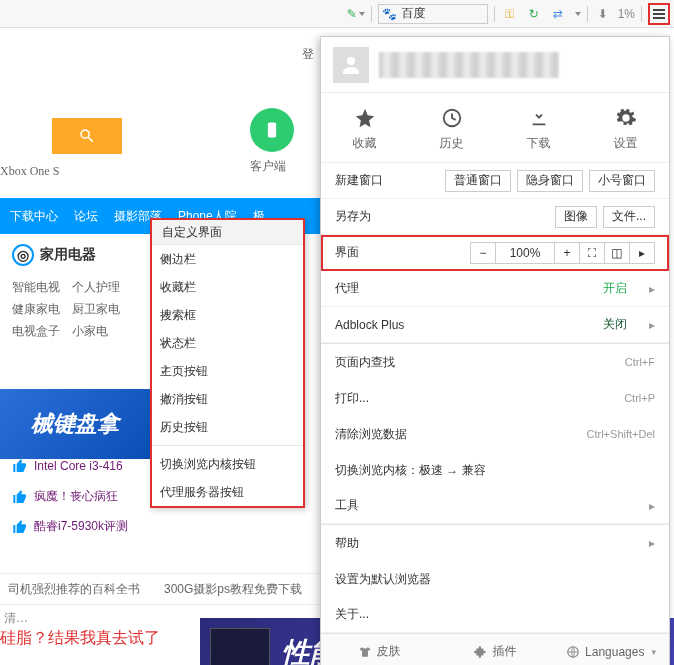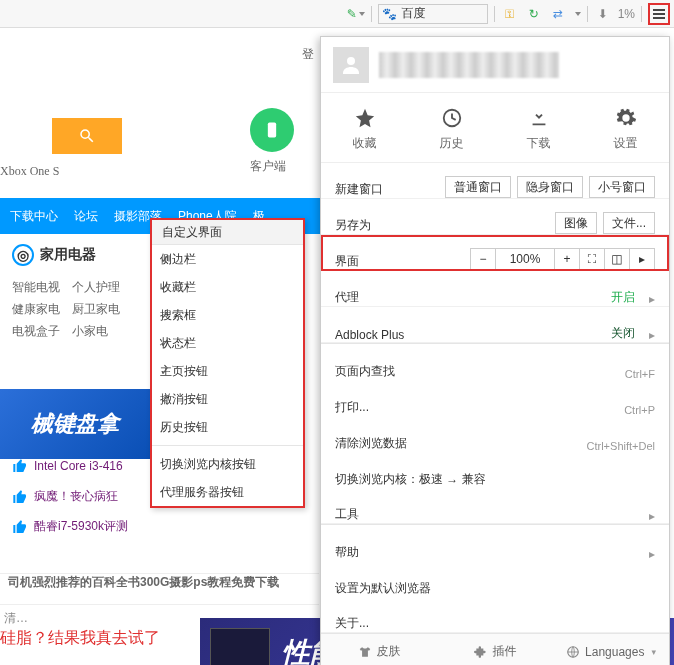--- a/index.html
+++ b/index.html
@@ -24,21 +24,21 @@
 .client-txt { position: absolute; left: 250px; top: 130px; color:#666; }
 .bg-item { position:absolute; color:#666; }
 .bluebar { position:absolute; top:170px; left:0; width:320px; height:36px; background:#0099ff; display:flex; align-items:center; color:#fff; gap:16px; padding:0 10px; }
 .section-head { position:absolute; top:216px; left:12px; display:flex; align-items:center; gap:6px; color:#333; font-size:14px; font-weight:bold; }
 .section-head .wm { width:22px; height:22px; border:2px solid #0099ff; border-radius:50%; display:inline-flex; align-items:center; justify-content:center; }
 .catlinks { position:absolute; left:12px; color:#666; line-height:22px; }
 .catlinks span { margin-right:12px; }
 .banner { position:absolute; top:320px; left:0; width:150px; height:70px; background: linear-gradient(135deg,#2b6fd9,#0a4fb5); color:#fff; font-size:22px; font-weight:bold; display:flex; align-items:center; justify-content:center; font-style:italic;margin-top:41px; }
 .thumb { position:absolute; left:12px; display:flex; align-items:center; gap:6px; color:#701a75; }
 .thumb svg { width:16px; height:16px; fill:#0099ff; }
-.botlinks { position:absolute; left:0; top:545px; right:355px; height:32px; border-top:1px solid #eee; border-bottom:1px solid #eee; display:flex; padding:0 8px; color:#666;font-weight:bold; }
+.botlinks { position:absolute; left:0; top:545px; right:355px; height:32px; border-top:1px solid #eee; border-bottom:1px solid #eee; display:flex; align-items:center; gap:24px; padding:0 8px; color:#666; }
 .bread { position:absolute; top:582px; left:4px; color:#888; }
 .big-ad { position:absolute; top:600px; left:0; width:320px; height:50px; }
 .big-ad .q { color:#e03030; font-size:16px; }
 .ad-right { position:absolute; top:590px; left:200px; width:474px; height:70px; background:linear-gradient(135deg,#2b2b7a,#4545b8); display:flex; align-items:center; gap:12px; color:#fff; font-size:28px; font-style:italic; font-weight:bold; padding-left:10px; }
 .ad-right .chip { width:60px; height:50px; background:#1a1a3a; border:1px solid #555; }
 .watermark { position:absolute; bottom:6px; right:8px; color:#fff; font-size:14px; text-shadow:1px 1px 2px rgba(0,0,0,.4); }
 
 
 .ctx { position:absolute; top:218px; left:150px; width:155px; border:2px solid #e03030; background:#fff; z-index:5; box-shadow:2px 2px 6px rgba(0,0,0,.2); }
 .ctx-head { height:14px; background:#f3f3f3; display:flex; align-items:center; padding:12px 10px; font-size:12px; color:#333; border-bottom:1px solid #e5e5e5; }
@@ -50,26 +50,26 @@
 .panel { position:absolute; top:36px; right:4px; width:350px; background:#fff; border:1px solid #ccc; box-shadow:-2px 2px 8px rgba(0,0,0,.25); z-index:4; }
 .panel-top { height:56px; display:flex; align-items:center; gap:10px; padding:0 12px; border-bottom:1px solid #eee; }
 .avatar { width:36px; height:36px; background:#ddd; display:flex; align-items:center; justify-content:center; }
 .avatar svg { width:24px; height:24px; fill:#fff; }
 .blurred { width:180px; height:26px; background: repeating-linear-gradient(90deg,#ccc,#eee 8px,#ccc 16px); filter:blur(1px); }
 
 .quick { display:flex; justify-content:space-around; padding:14px 0 10px; border-bottom:1px solid #eee; }
 .quick-item { display:flex; flex-direction:column; align-items:center; gap:6px; color:#666; cursor:pointer; width:70px; }
 .quick-item svg { width:22px; height:22px; fill:#555; }
 
-.row { display:flex; align-items:flex-end; height:36px; padding:0 14px; border-bottom:1px solid #f0f0f0; color:#333; position:relative; }
+.row { display:flex; align-items:center; height:36px; padding:0 14px; border-bottom:1px solid #f0f0f0; color:#333; position:relative; }
 .row.noborder { border-bottom:none; }
 .row .label { flex:1; }
 .row .caret { color:#999; margin-left:8px; }
 .row .kb { color:#999; font-size:11px; }
-.row .rlabel { color:#1aab4a; margin-right:6px; }
+.row .rlabel { color:#1aab4a; margin-right:14px; }
 .row .rlabel.off { color:#14532d; }
 .pillbtn { border:1px solid #ccc; height:22px; padding:0 8px; display:inline-flex; align-items:center; margin-left:6px; background:#fff; cursor:pointer; font-size:12px; }
 .row.hl { outline:2px solid #e03030; outline-offset:-2px; }
 .zoomgrp { display:flex; align-items:center; gap:0; }
 .zoomgrp .zbtn { width:26px; height:22px; border:1px solid #ccc; display:flex; align-items:center; justify-content:center; margin-left:-1px; cursor:pointer; }
 .zoomgrp .zval { width:60px; height:22px; border:1px solid #ccc; display:flex; align-items:center; justify-content:center; margin-left:-1px; }
 .sep { height:1px; background:#e5e5e5; }
 
 .panel-bottom { display:flex; align-items:center; height:36px; border-top:1px solid #e5e5e5; background:#fafafa; }
 .panel-bottom .bitem { flex:1; display:flex; align-items:center; justify-content:center; gap:5px; color:#666; cursor:pointer; font-size:12px; }

